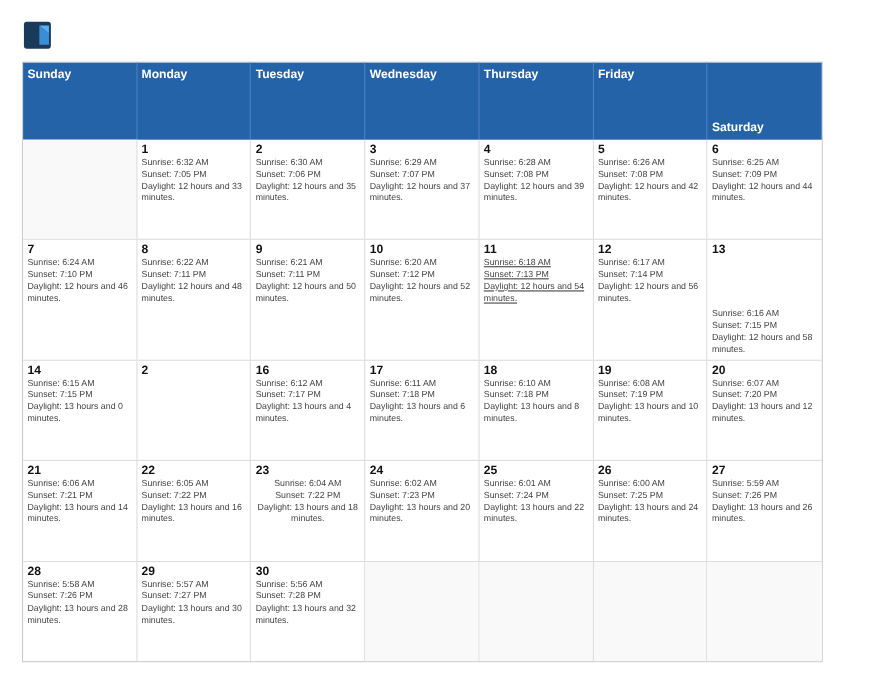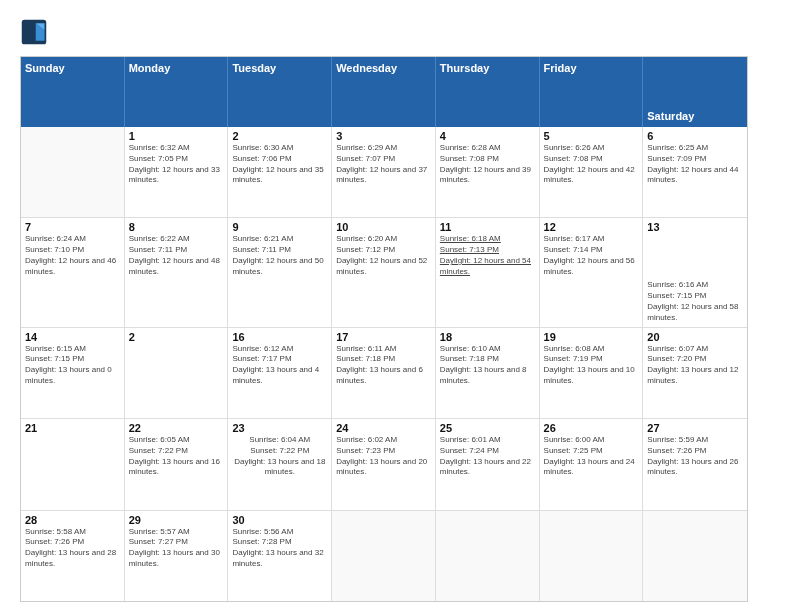--- a/index.html
+++ b/index.html
@@ -257,20 +257,23 @@
           <div class="cal-cell">
             <div class="day-num">20</div>
             <div class="day-info" style="white-space: pre-line;">Sunrise: 6:07 AM
 Sunset: 7:20 PM
 Daylight: 13 hours and 12 minutes.</div>
           </div>
         </div>
         <div class="cal-row">
           <div class="cal-cell">
             <div class="day-num">21</div>
+            <div class="day-info" style="white-space: pre-line;">Sunrise: 6:06 AM
+Sunset: 7:21 PM
+Daylight: 13 hours and 14 minutes.</div>
           </div>
           <div class="cal-cell">
             <div class="day-num">22</div>
             <div class="day-info" style="white-space: pre-line;">Sunrise: 6:05 AM
 Sunset: 7:22 PM
 Daylight: 13 hours and 16 minutes.</div>
           </div>
           <div class="cal-cell">
             <div class="day-num">23</div>
             <div class="day-info" style="white-space: pre-line; text-align: center;">Sunrise: 6:04 AM

